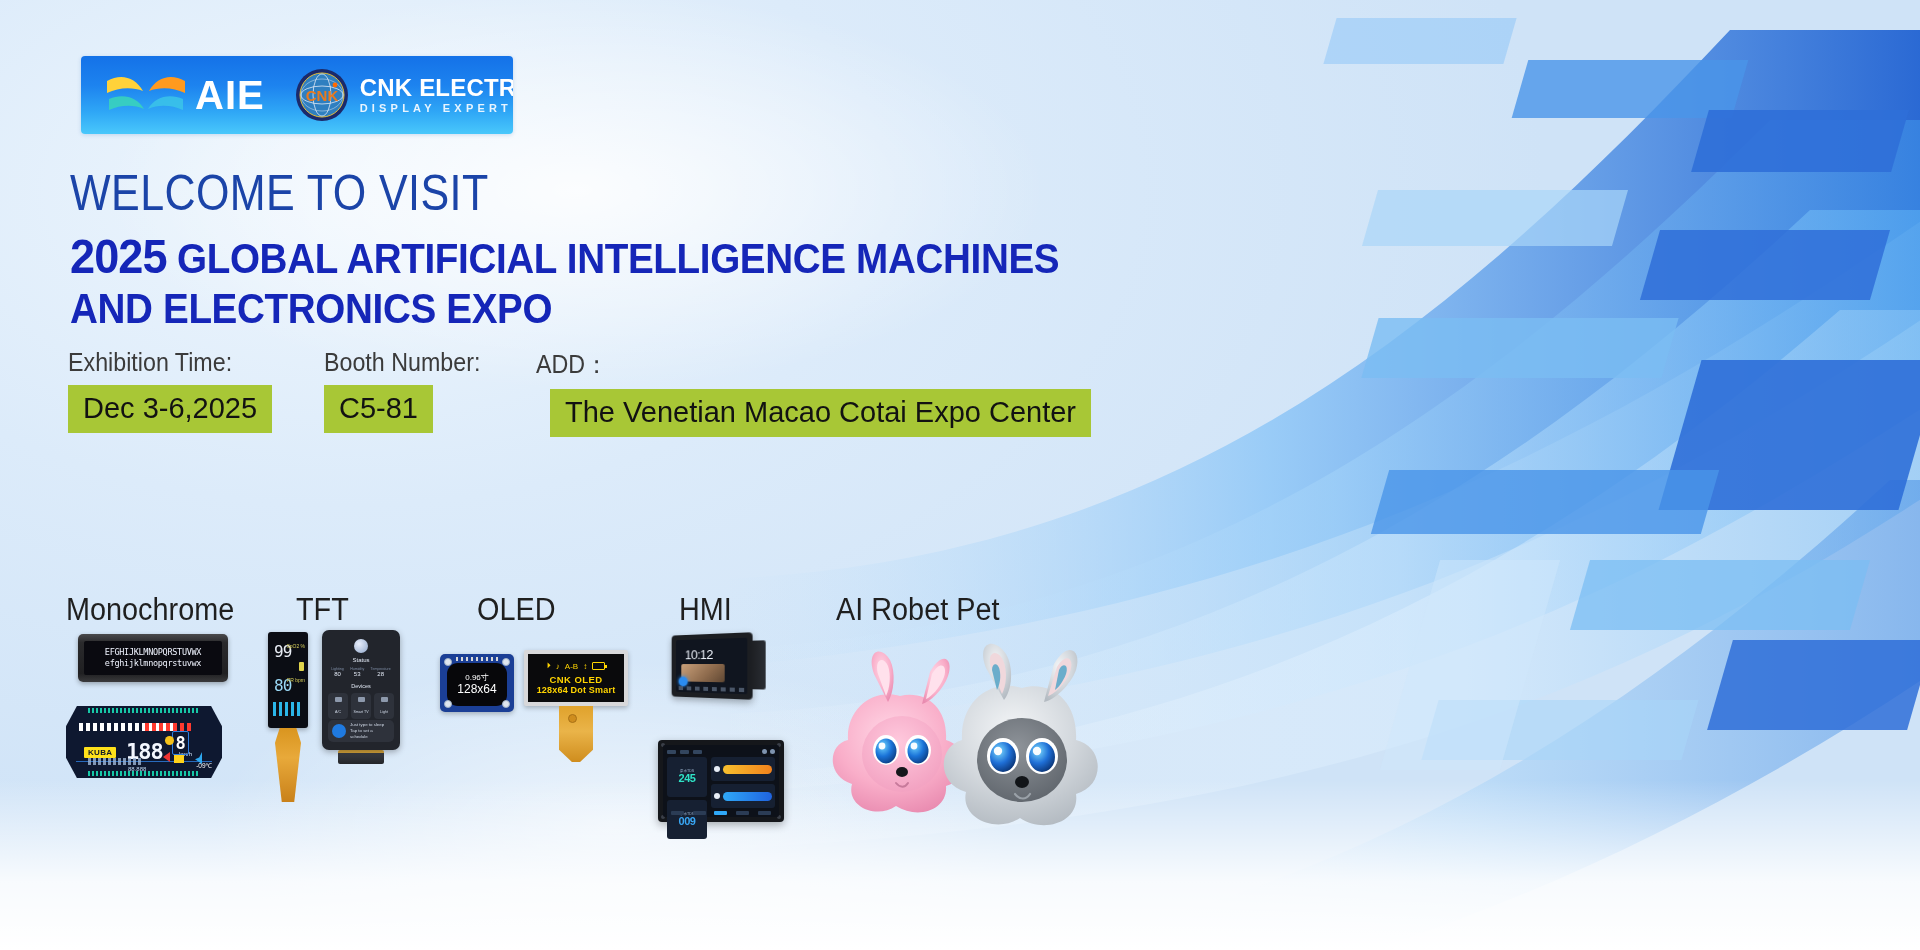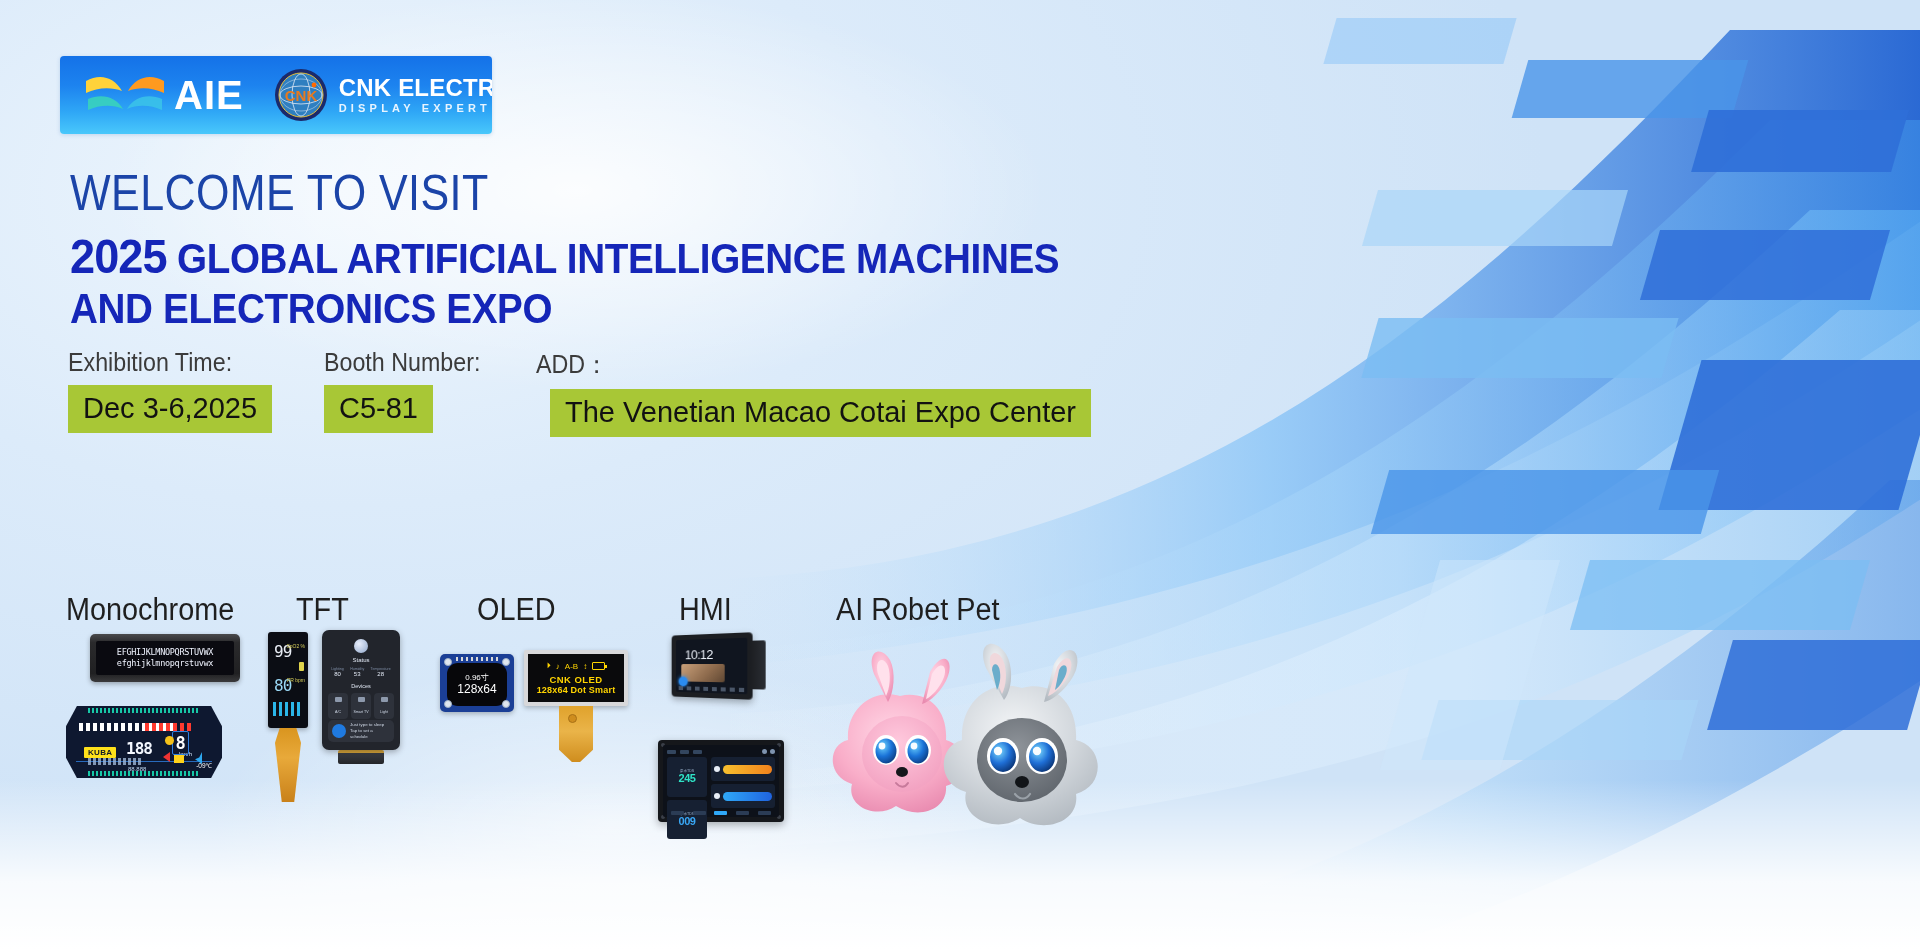--- a/index.html
+++ b/index.html
@@ -34,21 +34,21 @@
   
   .swoosh { position:absolute; right:-60px; top:-120px; width:1250px; height:1200px; }
   .swoosh svg { width:100%; height:100%; display:block; }
 
   
   .blocks { position:absolute; right:0; top:0; width:720px; height:950px; }
   .blk { position:absolute; }
 
   
   #logo-bar {
-    position:absolute; left:60px; top:56px; width:432px; height:78px;
+    position:absolute; left:81px; top:56px; width:432px; height:78px;
     border-radius:4px;
     background:linear-gradient(180deg,#1472e8 0%,#1d83ef 38%,#2fa7f6 72%,#49c8fb 100%);
     display:flex; align-items:center;
     box-shadow:0 1px 4px rgba(20,90,170,.18);
     overflow:hidden;
   }
   .aie-wrap { display:flex; align-items:center; margin-left:22px; }
   .aie-mark { width:86px; height:56px; }
   .aie-word {
     color:#ffffff; font-size:40px; font-weight:700; letter-spacing:1px;
@@ -111,21 +111,21 @@
     position:absolute; font-size:31px; color:#1f1f1f; font-weight:400;
     transform:scaleX(.93); transform-origin:left center; white-space:nowrap;
   }
   #products { position:absolute; left:0; top:630px; width:1300px; height:300px; }
   .prod { position:absolute; }
 
   
   .vfd {
     width:150px; height:48px; border-radius:5px;
     background:linear-gradient(180deg,#4a4a4c 0%,#2a2a2c 18%,#202022 82%,#3a3a3c 100%);
-    padding:7px 6px; box-shadow:0 2px 5px rgba(0,0,0,.3);margin-left:12px;
+    padding:7px 6px; box-shadow:0 2px 5px rgba(0,0,0,.3);
   }
   .vfd-screen {
     width:100%; height:100%; background:#0a0a10; border-radius:2px;
     display:flex; flex-direction:column; justify-content:center; align-items:center;
     font-family:"DejaVu Sans Mono", monospace; color:#f0f4ff;
   }
   .vfd-l1 { font-size:8.5px; letter-spacing:-.3px; line-height:1.25; }
   .vfd-l2 { font-size:8.5px; letter-spacing:-.3px; line-height:1.25; }
 
   
@@ -149,21 +149,21 @@
     background:repeating-linear-gradient(90deg,#ff3a2f 0 4px,transparent 4px 7px);
   }
   .cl-kuba {
     position:absolute; left:18px; top:41px;
     background:#ffe11a; color:#101828; font-size:8px; font-weight:700;
     padding:1px 4px; border-radius:1px; letter-spacing:.3px;
   }
   .cl-speed {
     position:absolute; left:60px; top:33px;
     color:#f3f7ff; font-family:"DejaVu Sans Mono", monospace;
-    font-size:16px; font-weight:700; letter-spacing:-1px;
+    font-size:22px; font-weight:700; letter-spacing:-1px;
   }
   .cl-kmh { position:absolute; left:113px; top:45px; color:#cfe0f5; font-size:6px; }
   .cl-gear {
     position:absolute; right:33px; top:25px; width:17px; height:24px;
     border:1.5px solid #2f7fe0; border-radius:2px;
     color:#fff; font-family:"DejaVu Sans Mono", monospace; font-size:17px; font-weight:700;
     display:flex; align-items:center; justify-content:center; line-height:1;
   }
   .cl-turnl { position:absolute; right:52px; bottom:16px; width:0;height:0;
     border-top:5px solid transparent;border-bottom:5px solid transparent;border-right:7px solid #e33; }

